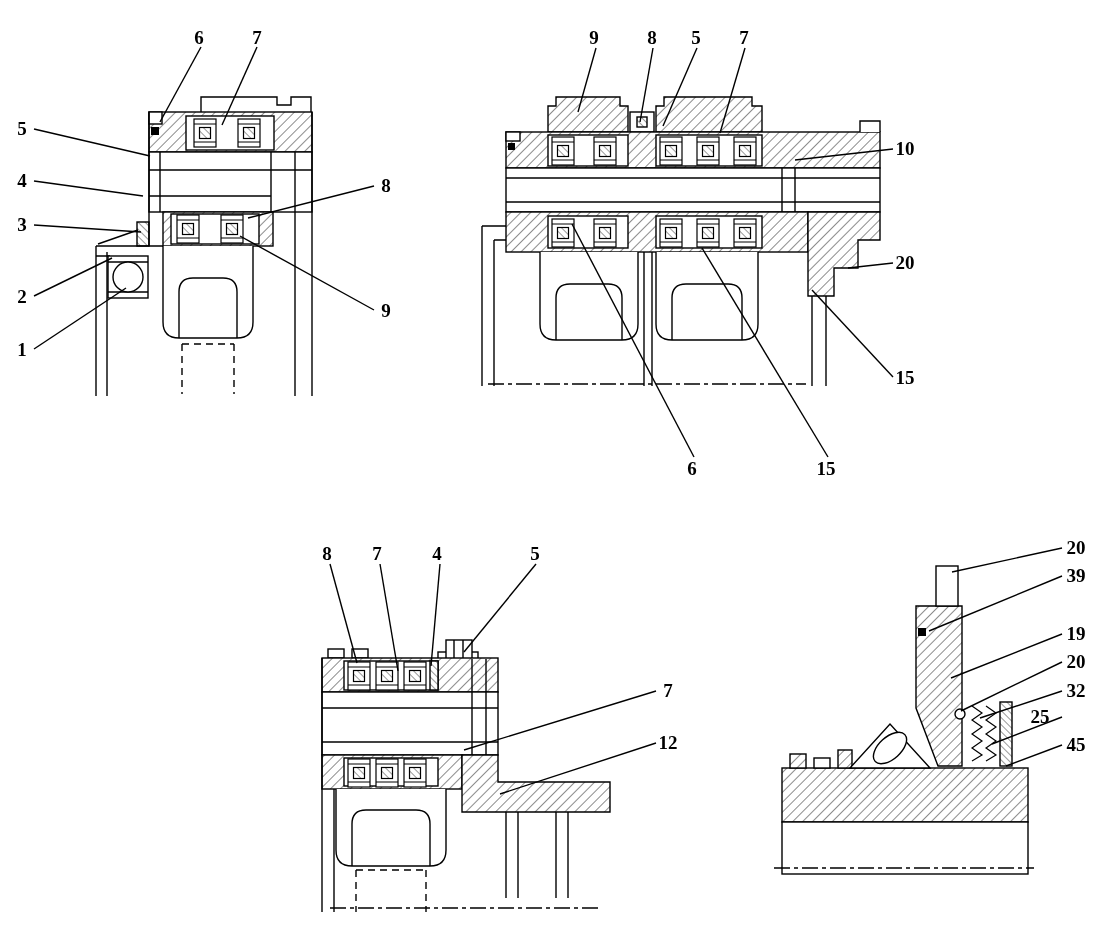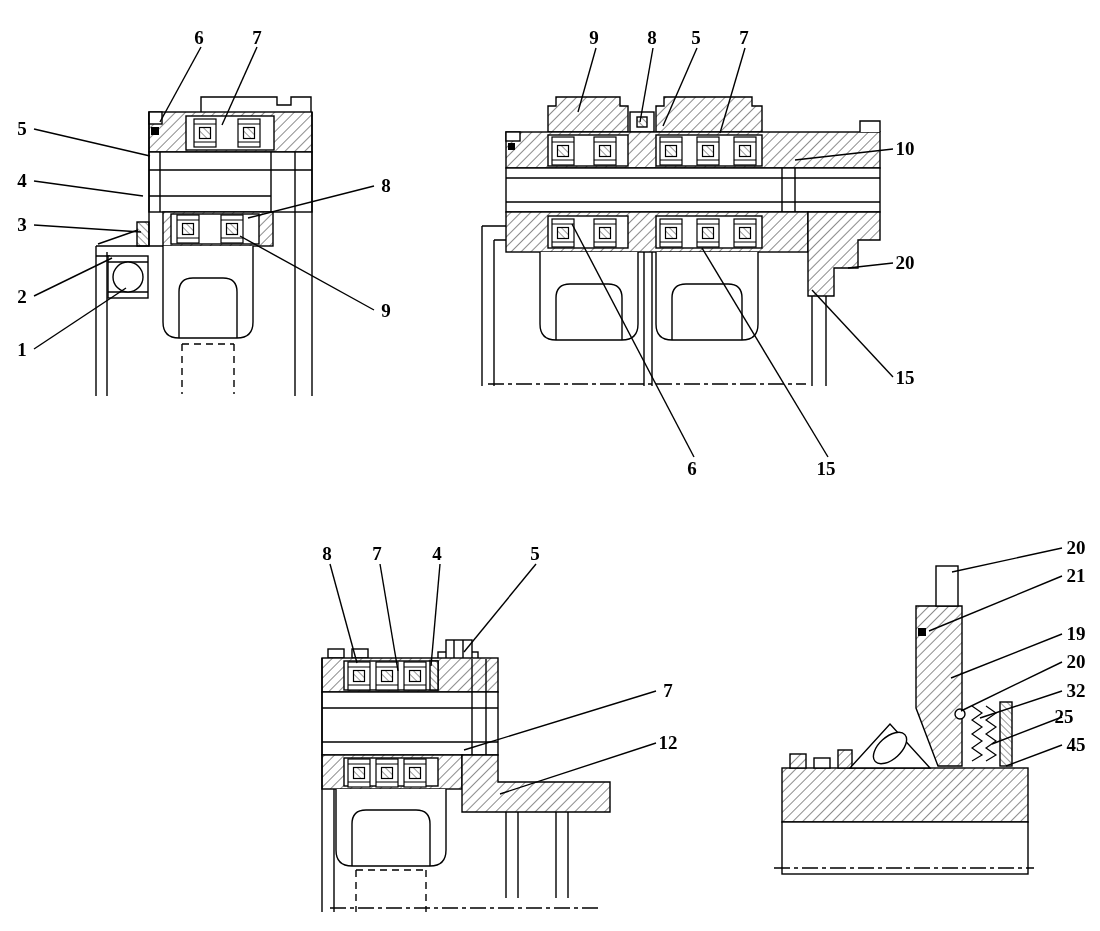--- a/index.html
+++ b/index.html
@@ -242,20 +242,20 @@
 <div class="callout" style="left:826px; top:468px">15</div>
 
 <div class="callout" style="left:327px; top:553px">8</div>
 <div class="callout" style="left:377px; top:553px">7</div>
 <div class="callout" style="left:437px; top:553px">4</div>
 <div class="callout" style="left:535px; top:553px">5</div>
 <div class="callout" style="left:668px; top:690px">7</div>
 <div class="callout" style="left:668px; top:742px">12</div>
 
 <div class="callout" style="left:1076px; top:547px">20</div>
-<div class="callout" style="left:1076px; top:575px">21</div>
+<div class="callout" style="left:1076px; top:575px">39</div>
 <div class="callout" style="left:1076px; top:633px">19</div>
 <div class="callout" style="left:1076px; top:661px">20</div>
 <div class="callout" style="left:1076px; top:690px">32</div>
-<div class="callout" style="left:1064px; top:716px">25</div>
+<div class="callout" style="left:1040px; top:716px">25</div>
 <div class="callout" style="left:1076px; top:744px">45</div>
 
 </div>
 
 </body></html>

